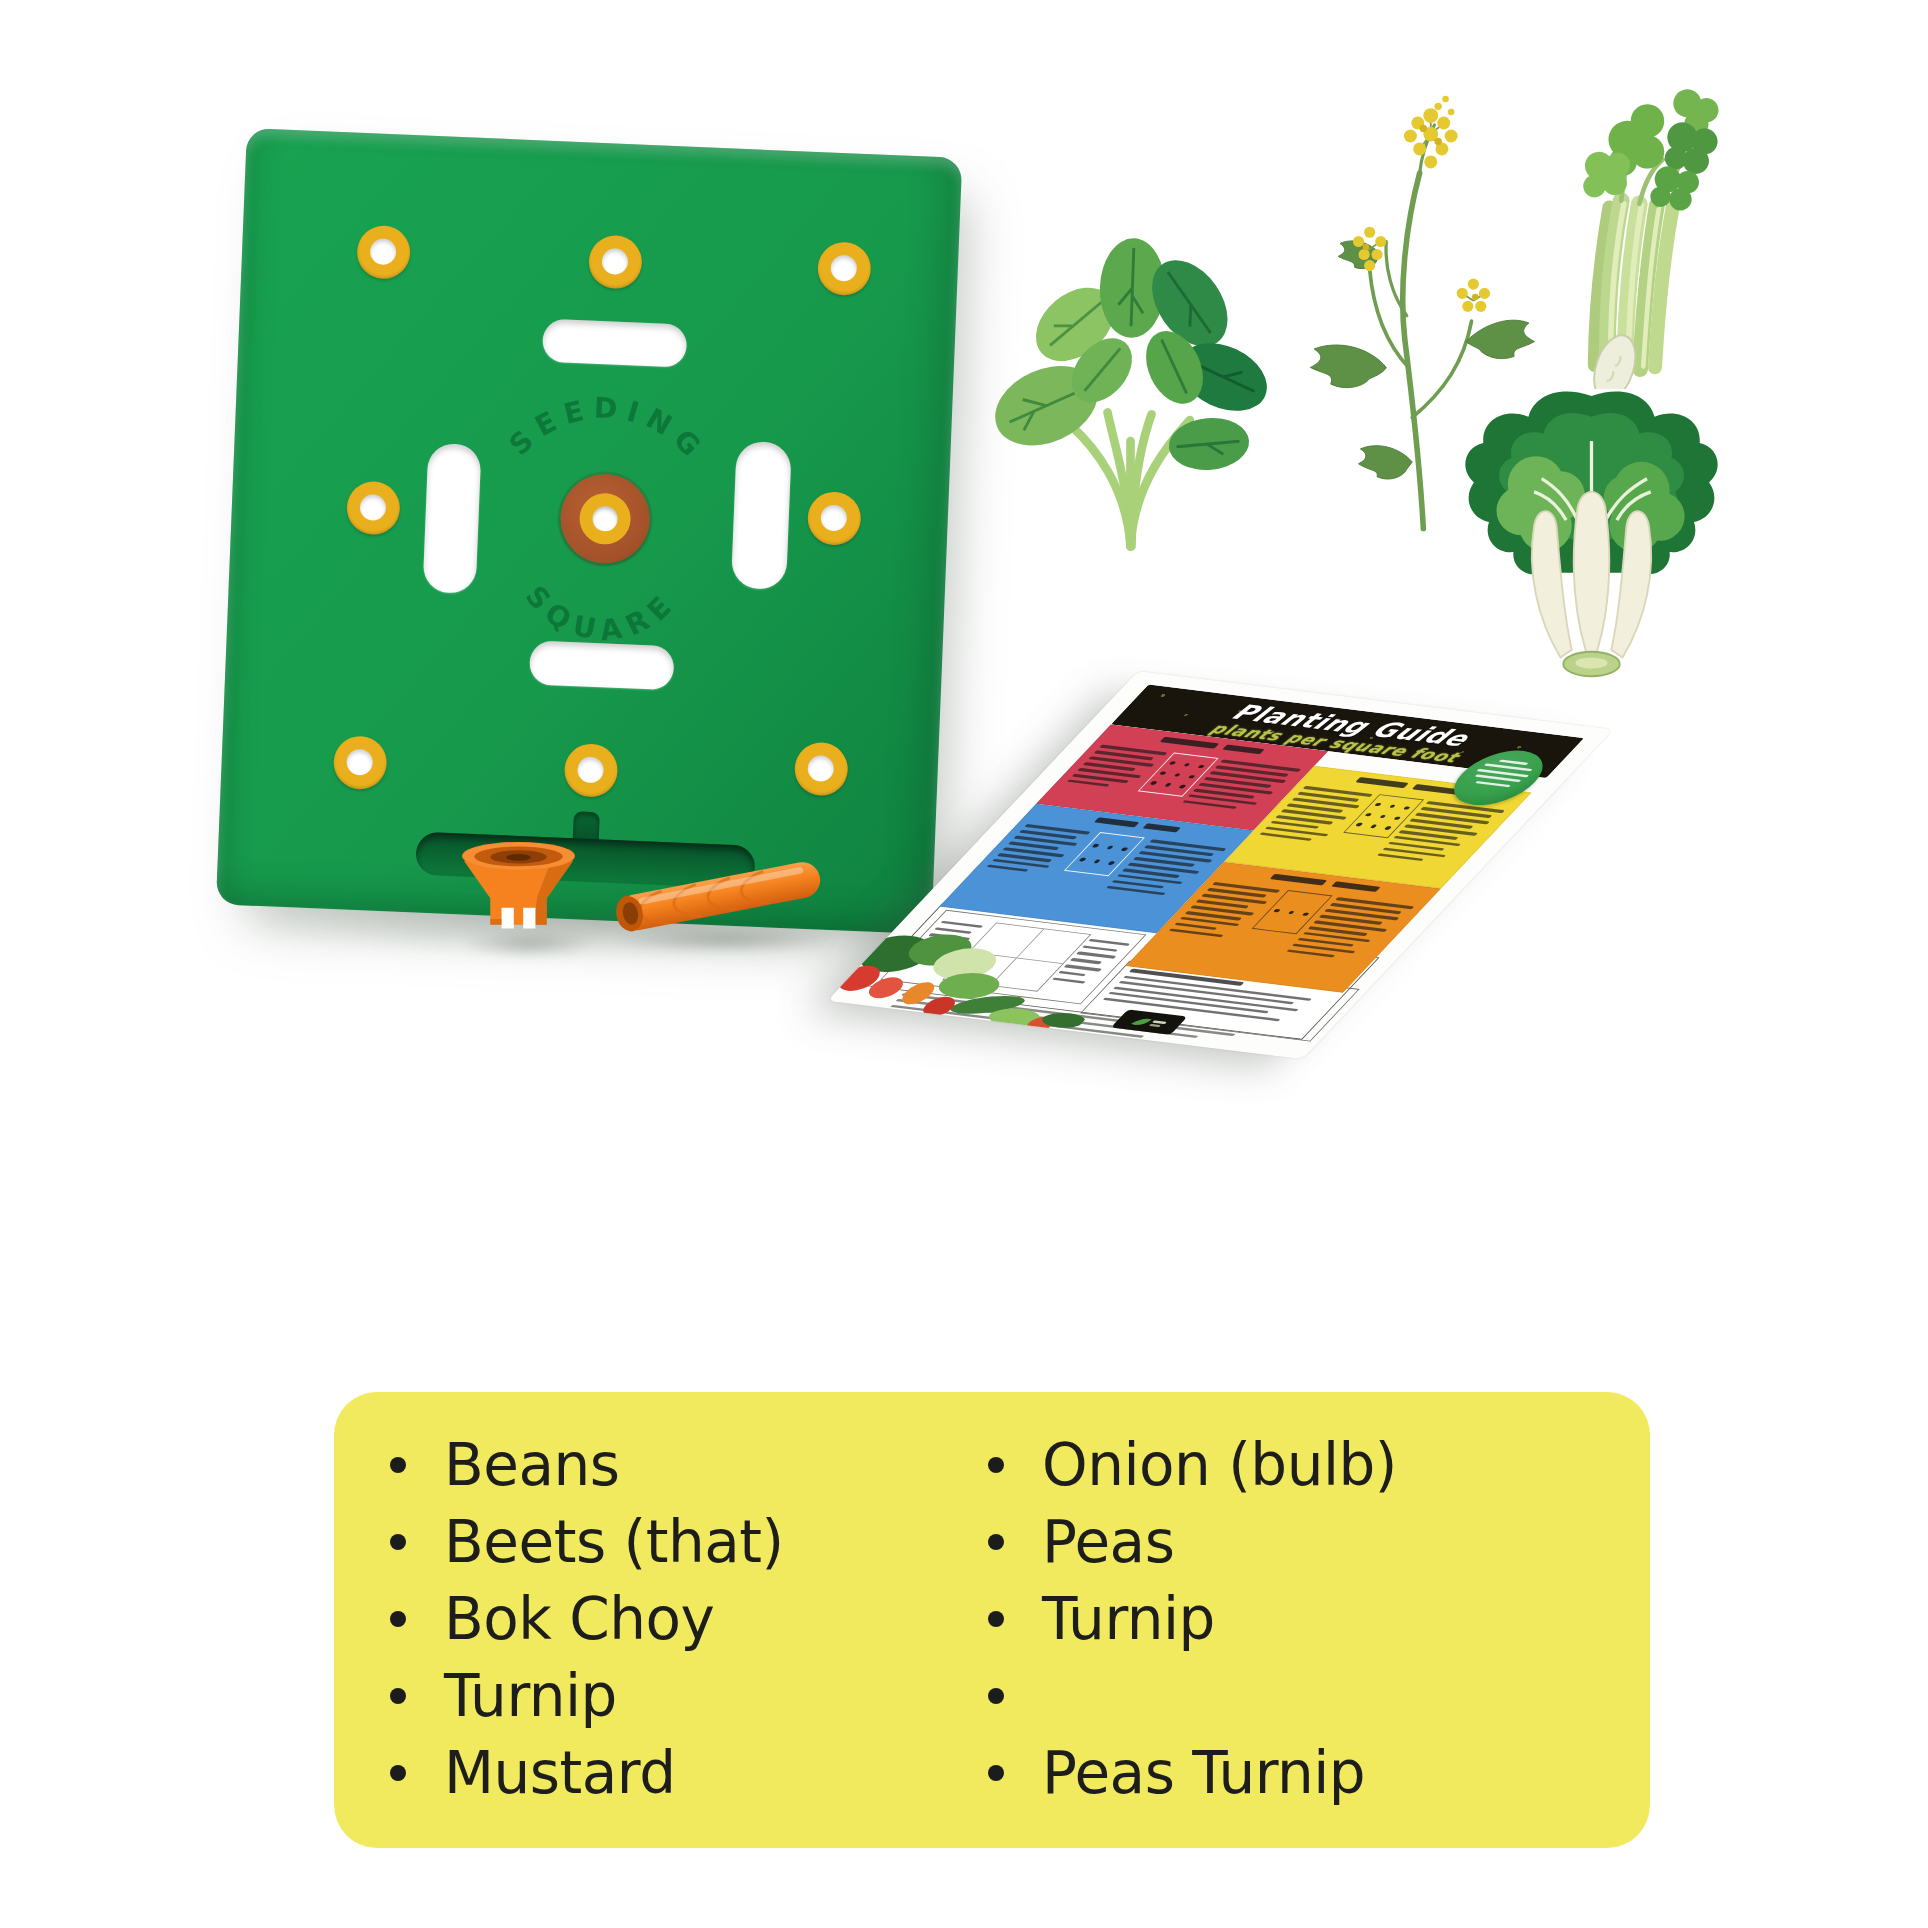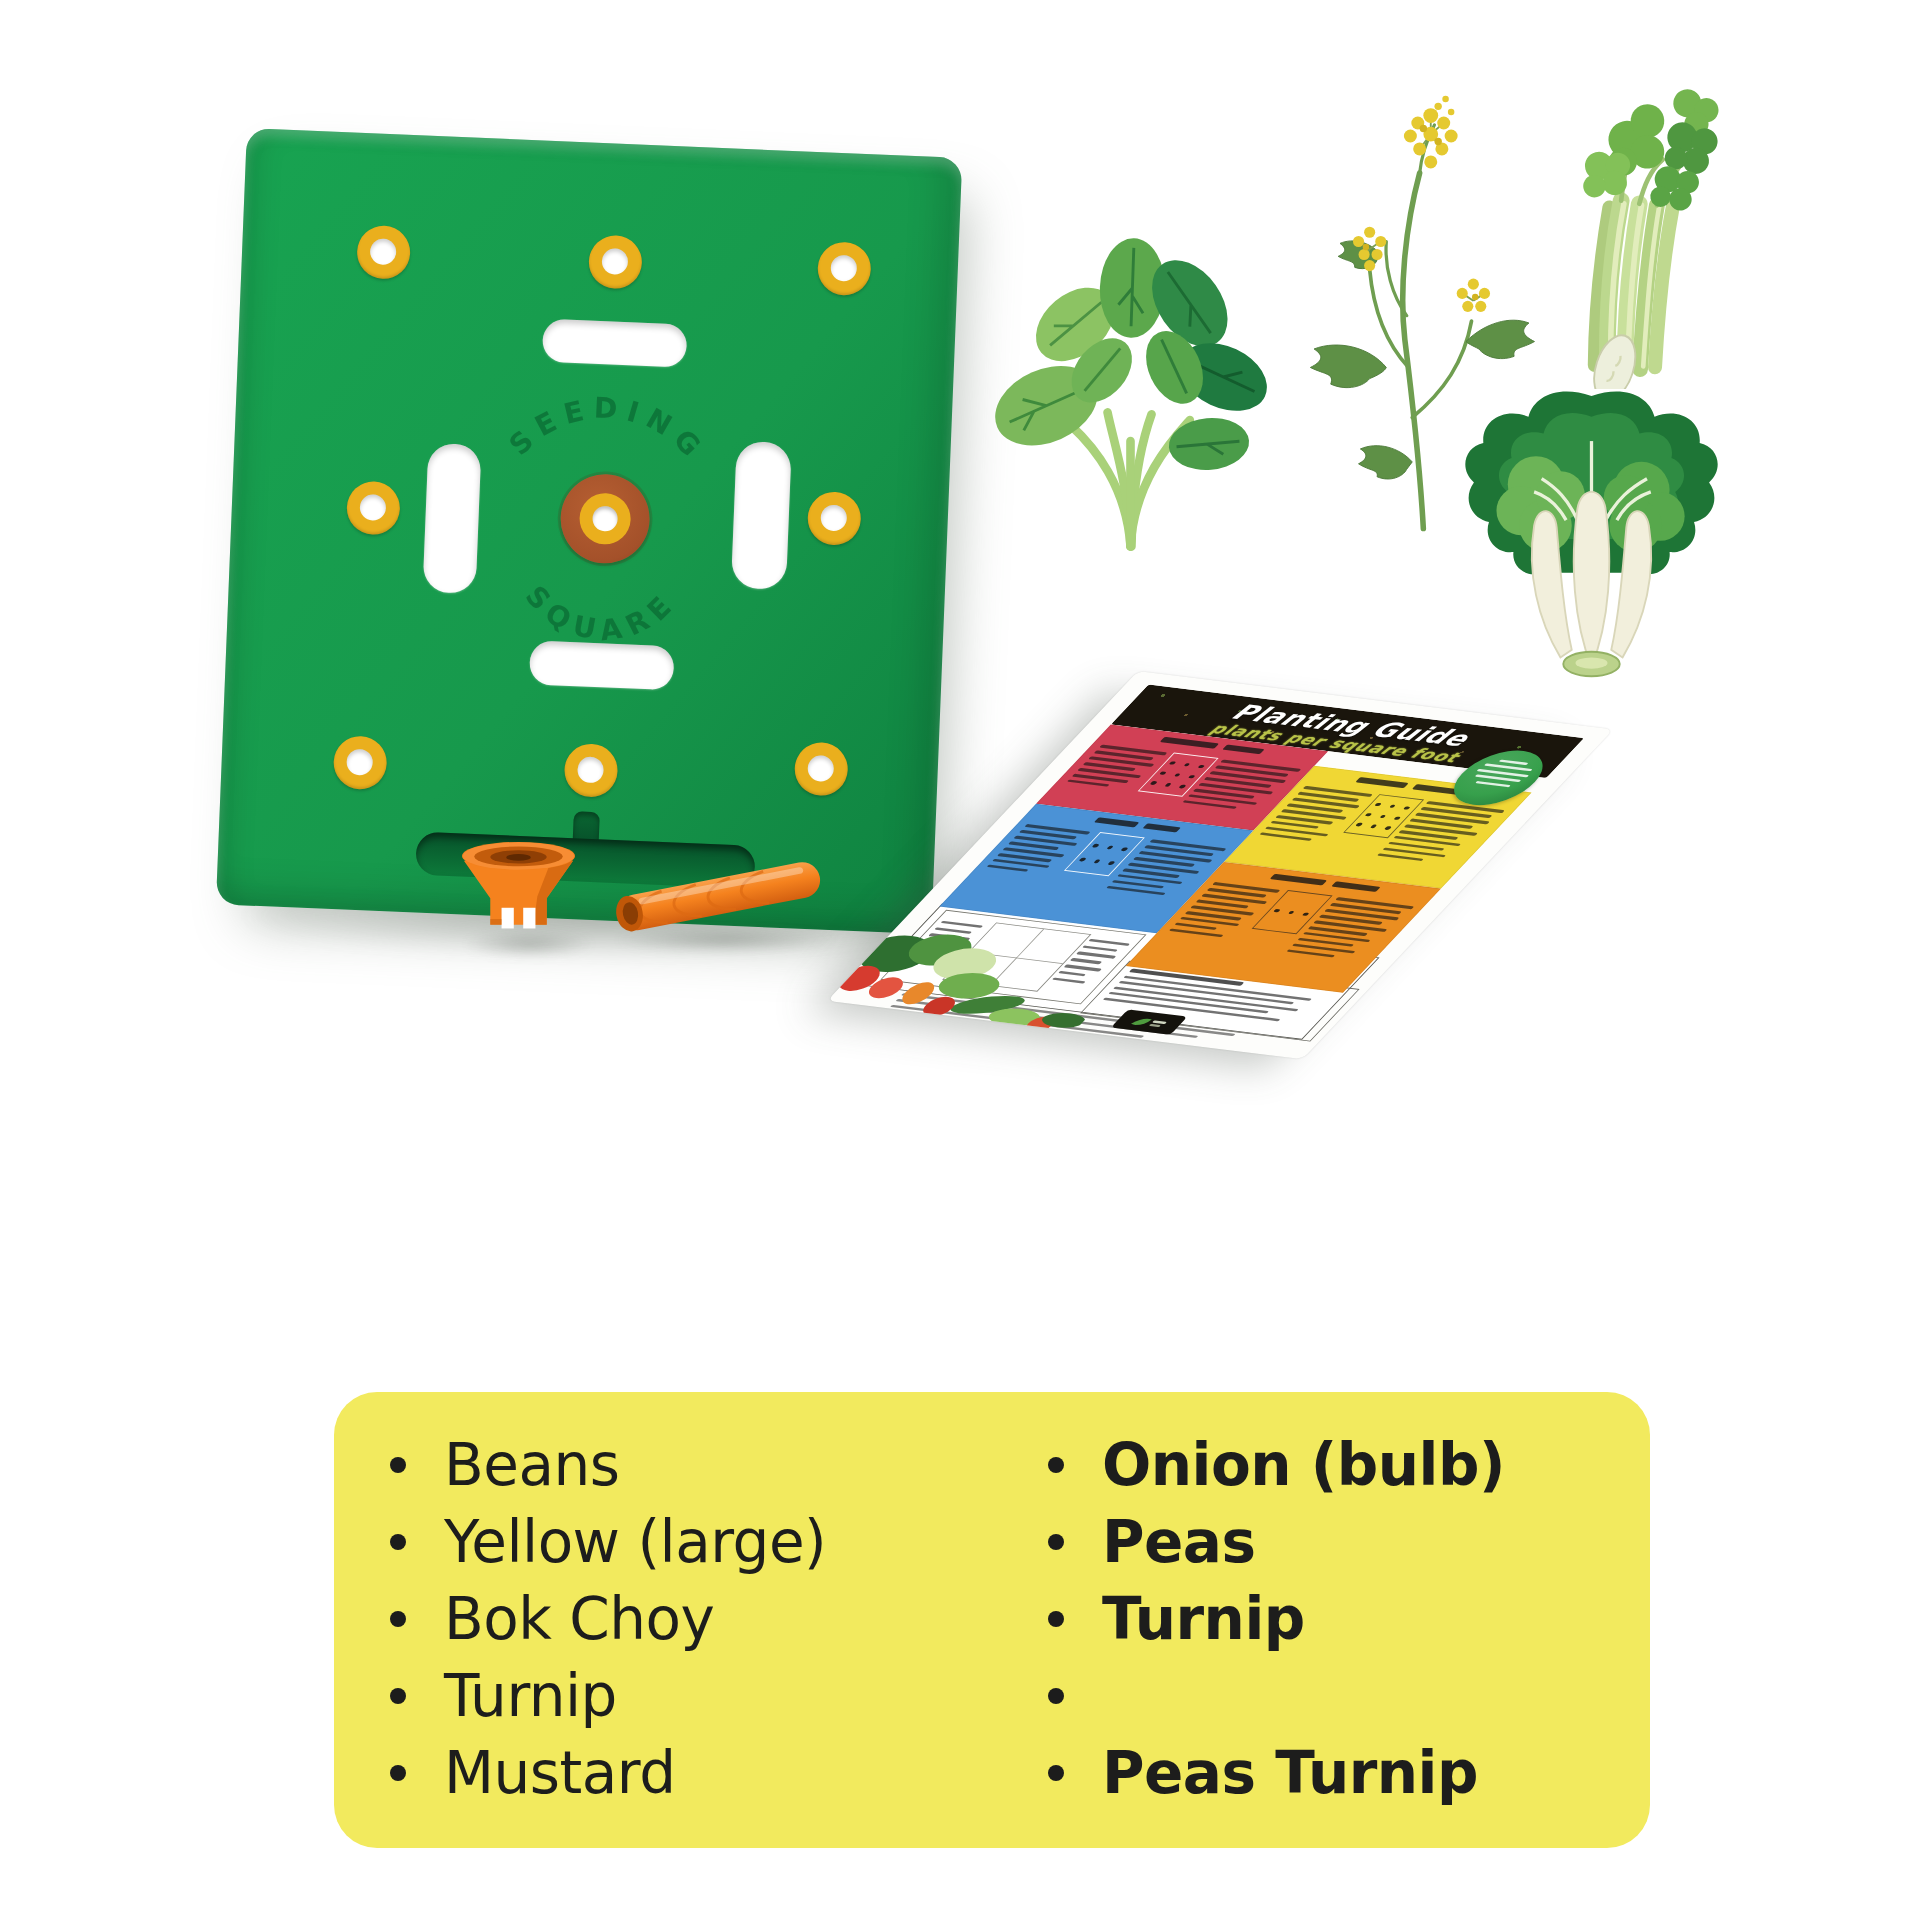--- a/index.html
+++ b/index.html
@@ -98,21 +98,21 @@
 
   
   .caption{position:absolute;left:0;right:0;top:1194px;text-align:center;font-size:64px;line-height:83px;
         letter-spacing:-0.9px;color:var(--text-dark,#1e1e1c);white-space:nowrap;font-weight:500;z-index:4;}
 
   
   .listbox{position:absolute;left:334px;top:1392px;width:1316px;height:456px;border-radius:43px;
         background:var(--list-yellow,#f2ea5e);z-index:3;}
   .col{position:absolute;top:34px;}
   .col-left{left:56px;}
-  .col-right{left:714px;font-weight:bold;}
+  .col-right{left:654px;}
   .item{height:77px;display:flex;align-items:center;}
   .dot{width:16px;height:16px;border-radius:50%;background:#1c1c1c;margin-right:38px;flex:none;}
   .item span{font-size:58px;letter-spacing:-0.5px;color:#1d1d1c;}
 
   svg{display:block;}
 </style>
 </head>
 <body>
 
 <div class="stage">
@@ -628,21 +628,21 @@
 
 
   <div class="listbox">
     <div class="col col-left">
       <div class="item">
           <span class="dot"></span>
           <span>Beans</span>
         </div>
       <div class="item">
           <span class="dot"></span>
-          <span>Yellow (large)</span>
+          <span>Beets (that)</span>
         </div>
       <div class="item">
           <span class="dot"></span>
           <span>Bok Choy</span>
         </div>
       <div class="item">
           <span class="dot"></span>
           <span>Turnip</span>
         </div>
       <div class="item">

